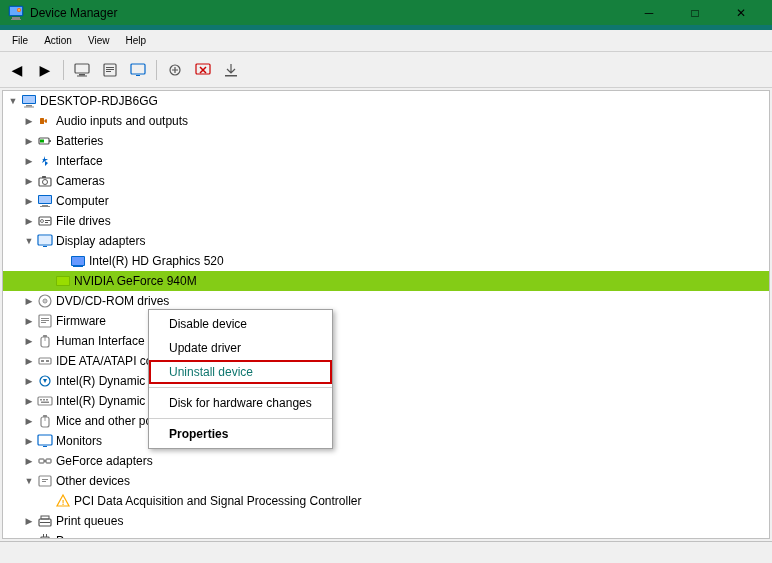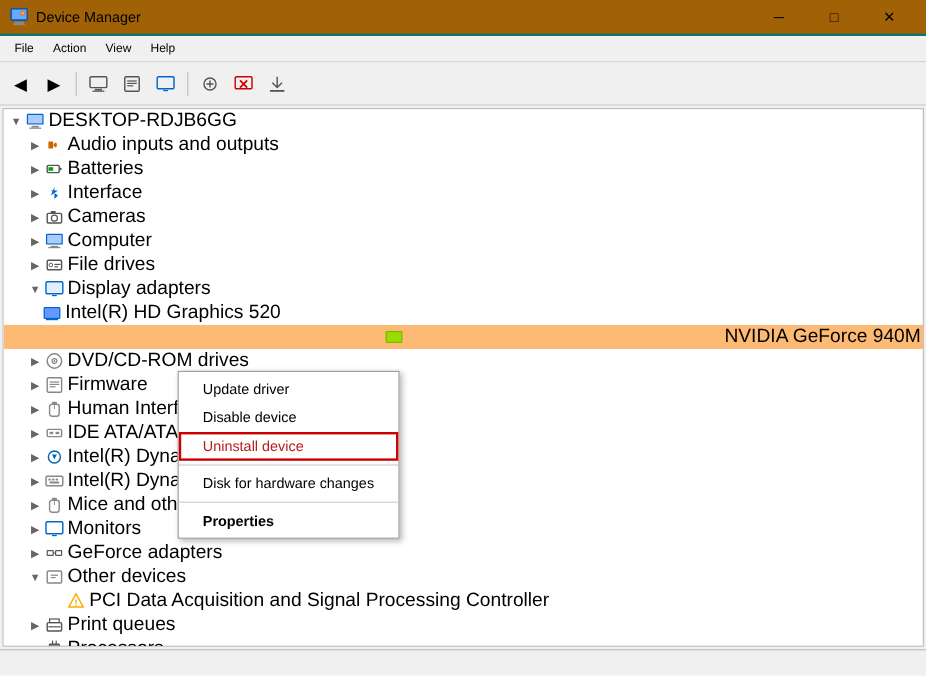--- a/index.html
+++ b/index.html
@@ -8,26 +8,26 @@
       font-size: 12px;
       background: #f0f0f0;
       width: 772px;
       height: 563px;
       overflow: hidden;
       user-select: none;
     }
 
     
     .title-bar {
-      background: #a16207;
+      background: #15803d;
       height: 30px;
       display: flex;
       align-items: center;
       padding: 0 8px;
-      border-bottom: 2px solid #0f766e;
+      border-bottom: 5px solid #0f766e;
     }
     .title-bar-icon {
       width: 16px;
       height: 16px;
       margin-right: 6px;
       display: flex;
       align-items: center;
       justify-content: center;
     }
     .title-bar-text {
@@ -130,21 +130,21 @@
 
     
     .tree-item {
       display: flex;
       align-items: center;
       height: 20px;
       padding: 0 2px;
       cursor: pointer;
       white-space: nowrap;
     }
-    .tree-item.selected-no-focus { background: #fdba74; justify-content: space-between; }
+    .tree-item.selected-no-focus { background: #84cc16; }
 
     .tree-expander {
       width: 16px;
       height: 16px;
       display: flex;
       align-items: center;
       justify-content: center;
       font-size: 9px;
       color: #666;
       flex-shrink: 0;
@@ -152,21 +152,21 @@
     .tree-icon {
       width: 16px;
       height: 16px;
       margin-right: 3px;
       display: flex;
       align-items: center;
       justify-content: center;
       flex-shrink: 0;
     }
     .tree-label {
-      font-size: 16px;
+      font-size: 12px;
     }
 
     
     .context-menu {
       position: absolute;
       background: white;
       border: 1px solid #a0a0a0;
       box-shadow: 2px 2px 5px rgba(0,0,0,0.3);
       z-index: 1000;
       min-width: 180px;
@@ -175,21 +175,21 @@
     .context-menu-item {
       padding: 5px 20px;
       cursor: pointer;
       font-size: 12px;
       display: flex;
       align-items: center;
     }
     .context-menu-item.highlighted {
       border: 2px solid #cc0000;
       background: white;
-      color: #b91c1c;
+      color: #0f766e;
       padding: 3px 18px;
     }
     .context-menu-separator {
       height: 1px;
       background: #d0d0d0;
       margin: 3px 0;
     }
     .context-menu-item.bold {
       font-weight: bold;
     }
@@ -362,21 +362,21 @@
         <div class="tree-icon">
           <svg width="16" height="16" viewBox="0 0 16 16">
             <rect x="1" y="2" width="14" height="10" rx="1" fill="none" stroke="#0066cc" stroke-width="1.2"></rect>
             <rect x="6" y="13" width="4" height="1" fill="#0066cc"></rect>
             <rect x="2" y="3" width="12" height="8" fill="#e0eeff"></rect>
           </svg>
         </div>
         <span class="tree-label">Display adapters</span>
       </div>
 
-      <div class="tree-item" style="padding-left:16px;">
+      <div class="tree-item" style="padding-left:16px;margin-left:35px;">
         <div class="tree-expander" style="visibility:hidden">▶</div>
         <div class="tree-icon">
           <svg width="16" height="16" viewBox="0 0 16 16">
             <rect x="1" y="3" width="14" height="10" rx="1" fill="#0066cc"></rect>
             <rect x="2" y="4" width="12" height="8" fill="#6699ff"></rect>
             <rect x="3" y="13" width="10" height="1" fill="#0066cc"></rect>
           </svg>
         </div>
         <span class="tree-label">Intel(R) HD Graphics 520</span>
       </div>
@@ -547,22 +547,22 @@
             <rect x="6" y="12" width="1" height="3" fill="#555"></rect>
             <rect x="9" y="12" width="1" height="3" fill="#555"></rect>
           </svg>
         </div>
         <span class="tree-label">Processors</span>
       </div>
 
     </div>
 
     <div class="context-menu" style="top: 218px; left: 145px;">
+      <div class="context-menu-item">Disable device</div>
       <div class="context-menu-item">Update driver</div>
-      <div class="context-menu-item">Disable device</div>
       <div class="context-menu-item highlighted">Uninstall device</div>
       <div class="context-menu-separator"></div>
       <div class="context-menu-item">Disk for hardware changes</div>
       <div class="context-menu-separator"></div>
       <div class="context-menu-item bold">Properties</div>
     </div>
 
   </div>
 </div>
 

